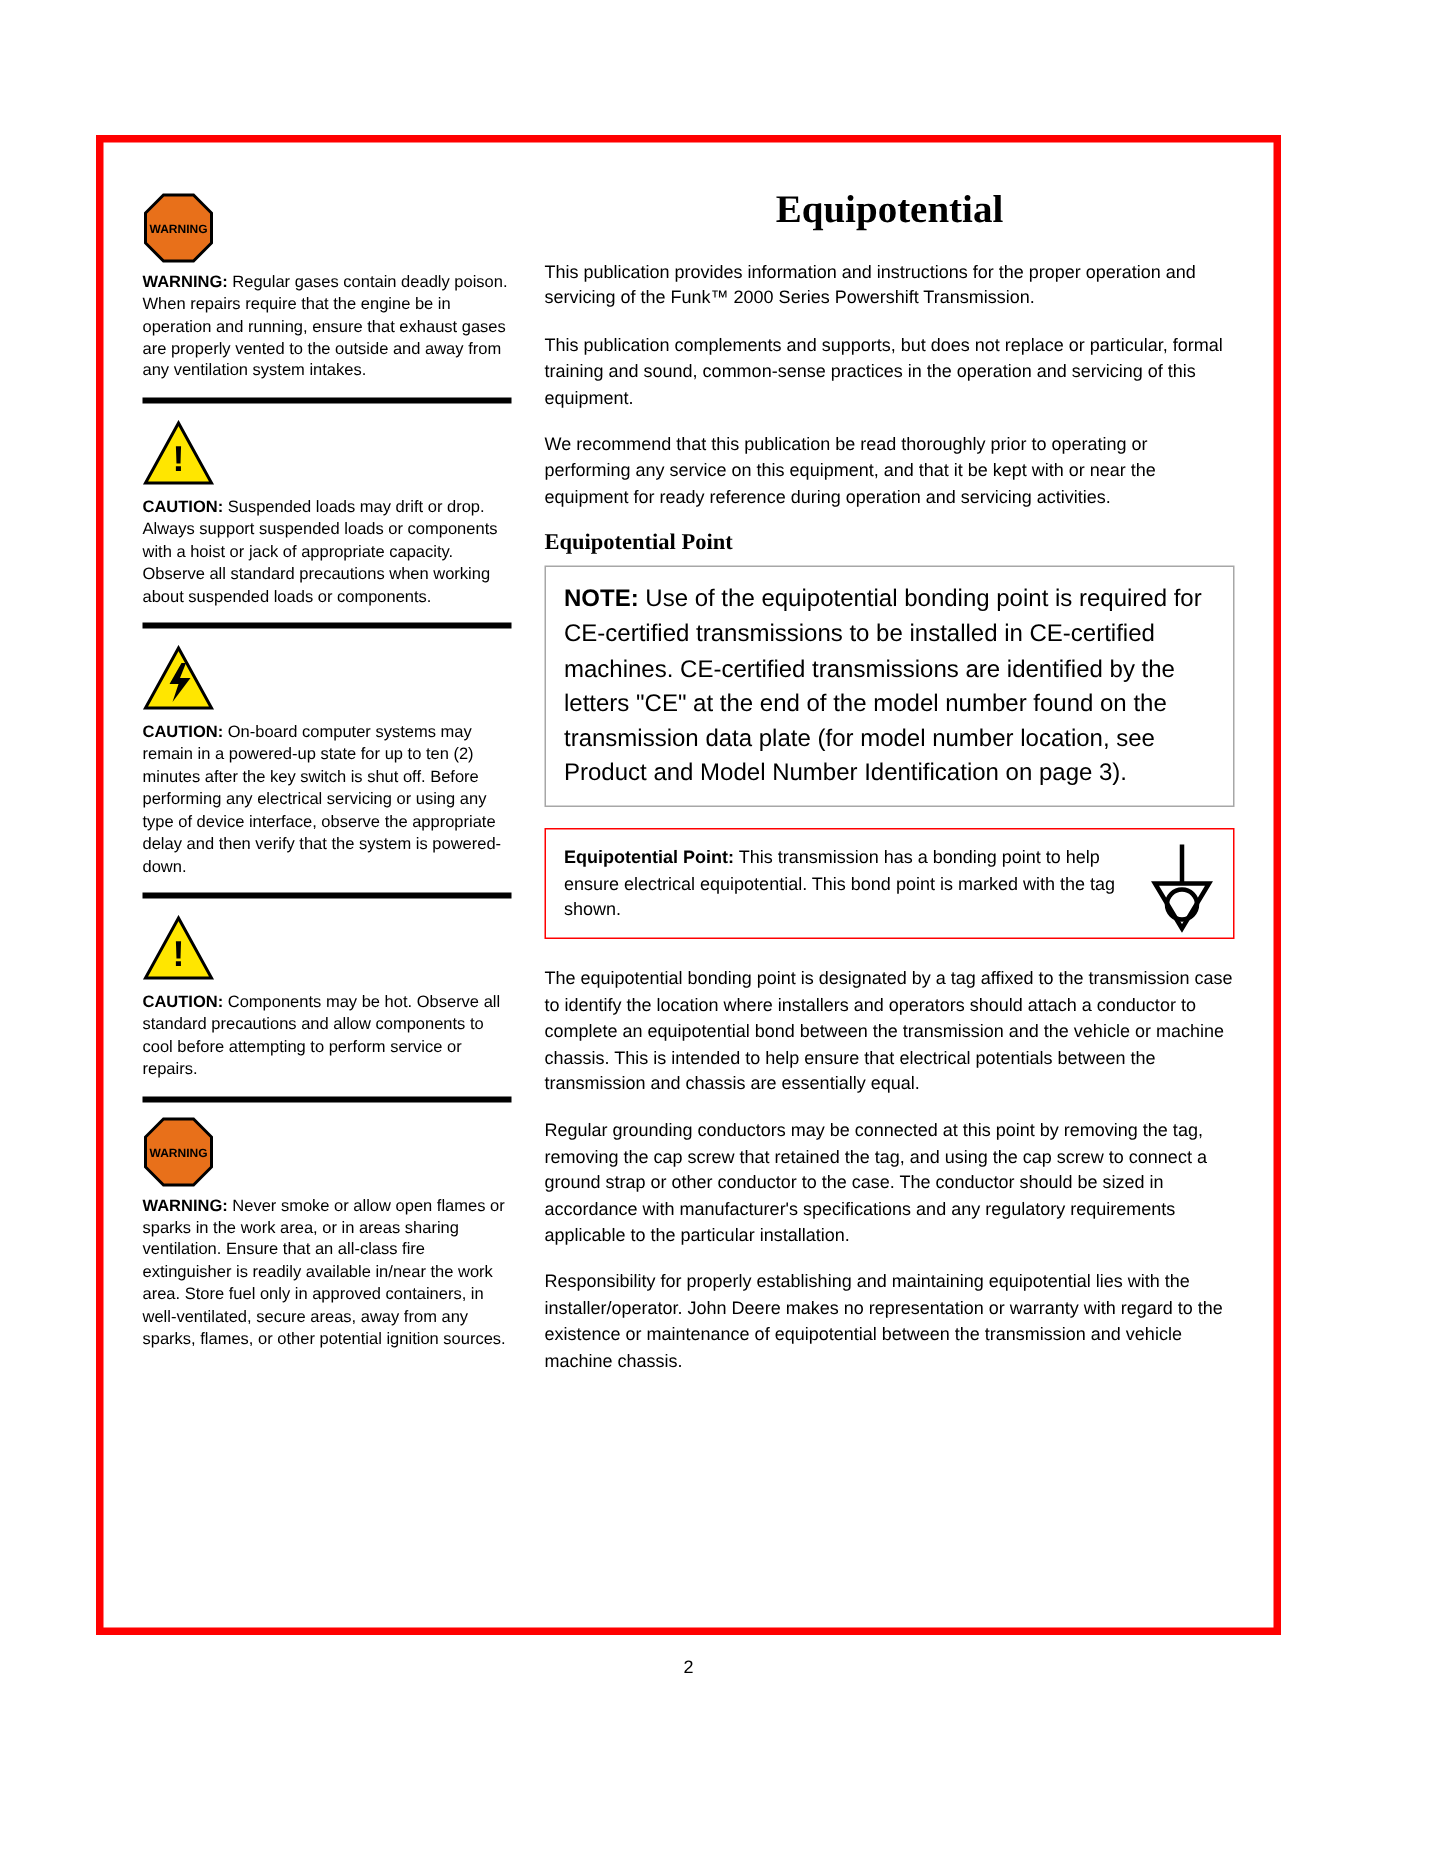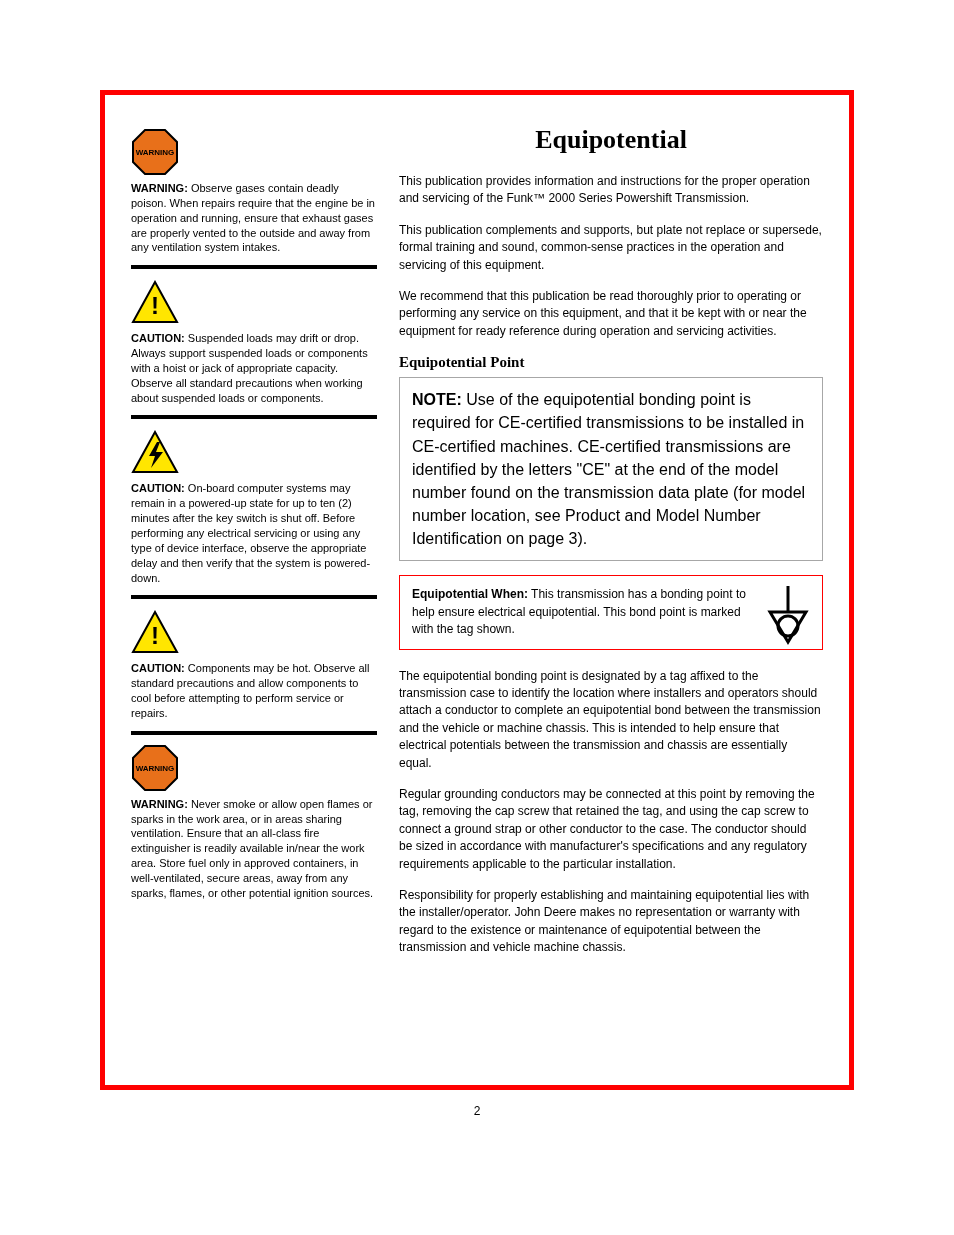--- a/index.html
+++ b/index.html
@@ -4,21 +4,21 @@
 <style>
   * { box-sizing: border-box; }
   body {
     margin: 0;
     font-family: Arial, Helvetica, sans-serif;
     background: #fff;
     width: 954px;
   }
   .page {
     width: 954px;
-    padding: 90px 100px 60px 100px;
+    padding: 90px 100px 60px 64px;
     position: relative;
   }
   .red-frame {
     border: 5px solid #ff0000;
     border-bottom: none;
     padding: 30px 26px 80px 26px;
     position: relative;
     min-height: 1000px;
   }
   .red-frame::after {
@@ -136,21 +136,21 @@
         <div class="safety-block">
           <div class="safety-head">
             <span class="warn-octagon">
               <svg viewBox="0 0 48 48">
                 <polygon points="14,2 34,2 46,14 46,34 34,46 14,46 2,34 2,14" fill="#e8701a" stroke="#000" stroke-width="2"></polygon>
                 <text x="24" y="27" text-anchor="middle" font-family="Arial" font-size="8" font-weight="bold" fill="#000">WARNING</text>
               </svg>
             </span>
           </div>
           <div class="safety-text">
-            <span class="lead">WARNING:</span><span> Observe gases contain deadly poison. When repairs require that the engine be in operation and running, ensure that exhaust gases are properly vented to the outside and away from any ventilation system intakes.</span>
+            <span class="lead">WARNING:</span><span> Regular gases contain deadly poison. When repairs require that the engine be in operation and running, ensure that exhaust gases are properly vented to the outside and away from any ventilation system intakes.</span>
           </div>
         </div>
 
         <hr class="divider">
 
         <div class="safety-block">
           <div class="safety-head">
             <span class="caution-tri">
               <svg viewBox="0 0 48 44">
                 <polygon points="24,2 46,42 2,42" fill="#ffe600" stroke="#000" stroke-width="2"></polygon>
@@ -211,32 +211,32 @@
           </div>
         </div>
 
       </div>
 
       <div class="col-right">
         <h1 class="right-heading">Equipotential</h1>
 
         <div class="right-body">
           <p>This publication provides information and instructions for the proper operation and servicing of the Funk™ 2000 Series Powershift Transmission.</p>
-          <p>This publication complements and supports, but plate not replace or supersede, formal training and sound, common-sense practices in the operation and servicing of this equipment.</p>
+          <p>This publication complements and supports, but does not replace or particular, formal training and sound, common-sense practices in the operation and servicing of this equipment.</p>
           <p>We recommend that this publication be read thoroughly prior to operating or performing any service on this equipment, and that it be kept with or near the equipment for ready reference during operation and servicing activities.</p>
         </div>
 
         <div class="sub-h">Equipotential Point</div>
 
         <div class="gray-box">
           <span class="note-lead">NOTE:</span><span> Use of the equipotential bonding point is required for CE-certified transmissions to be installed in CE-certified machines. CE-certified transmissions are identified by the letters "CE" at the end of the model number found on the transmission data plate (for model number location, see Product and Model Number Identification on page 3).</span>
         </div>
 
         <div class="red-box">
-          <span style="font-weight:bold;">Equipotential When:</span><span> This transmission has a bonding point to help ensure electrical equipotential. This bond point is marked with the tag shown.</span>
+          <span style="font-weight:bold;">Equipotential Point:</span><span> This transmission has a bonding point to help ensure electrical equipotential. This bond point is marked with the tag shown.</span>
           <span class="equip-icon">
             <svg width="48" height="72" viewBox="0 0 48 72">
               <line x1="24" y1="2" x2="24" y2="28" stroke="#000" stroke-width="3"></line>
               <polygon points="24,58 6,28 42,28" fill="none" stroke="#000" stroke-width="3"></polygon>
               <circle cx="24" cy="42" r="10" fill="none" stroke="#000" stroke-width="3"></circle>
             </svg>
           </span>
         </div>
 
         <div class="right-body">

